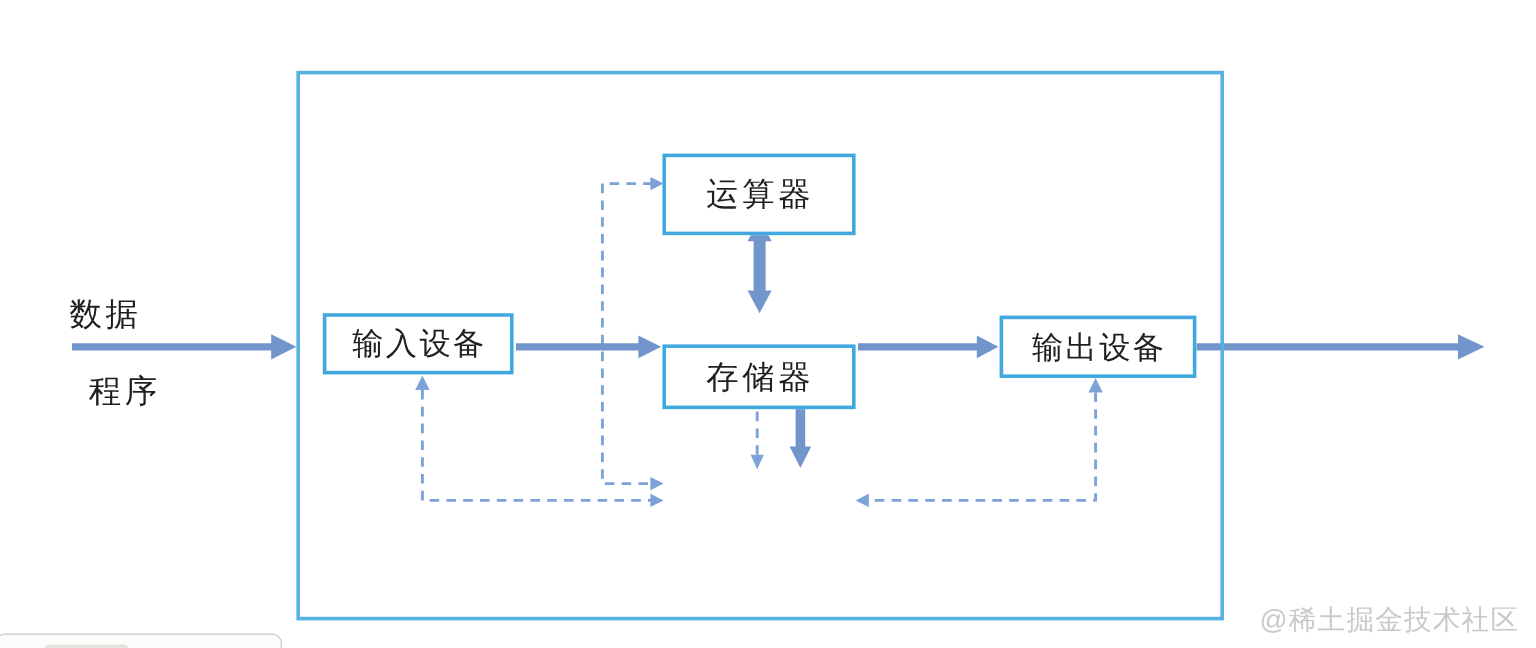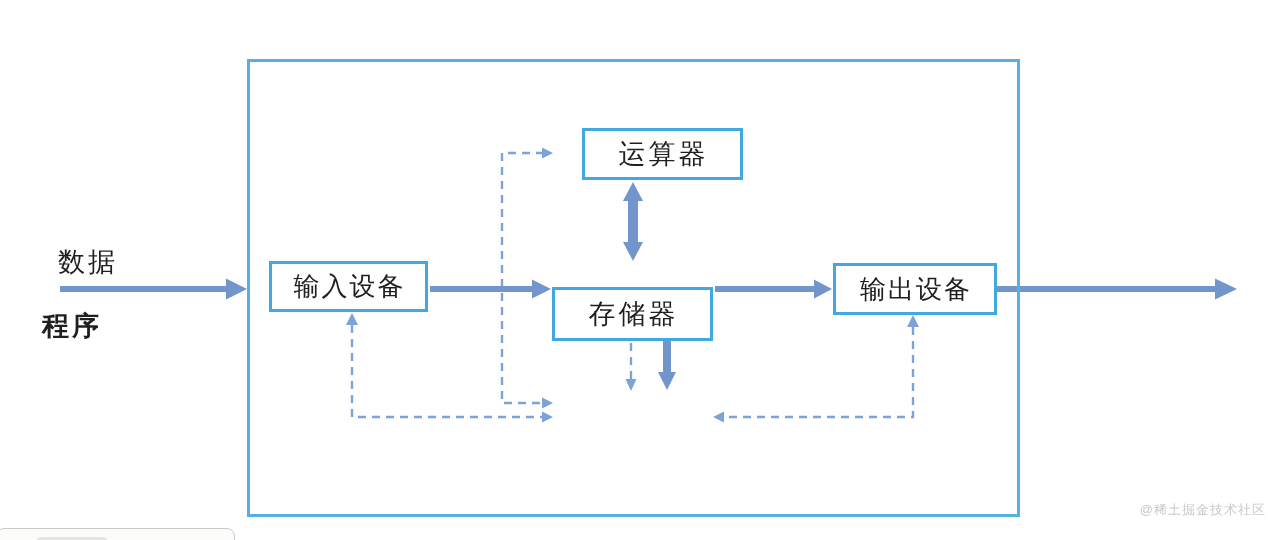--- a/index.html
+++ b/index.html
@@ -38,21 +38,21 @@
   
   svg{position:absolute;left:0;top:0;}
   .solid-line{stroke:var(--solid-arrow,#7295cc);fill:none;}
   .solid-head{fill:var(--solid-arrow,#7295cc);stroke:none;}
   .dashed-line{stroke:var(--dashed-arrow,#7ca2d8);fill:none;stroke-width:2.4;stroke-dasharray:8 6;}
   .dashed-head{fill:var(--dashed-arrow,#7ca2d8);stroke:none;}
   
   .watermark{
     position:absolute;
     right:14px;top:501px;
-    font-size:13px;
+    font-size:23px;
     color:var(--watermark,#c9c9c9);
     letter-spacing:1px;
     font-family:"Liberation Sans","DejaVu Sans",sans-serif;
     text-align:right;
   }
   
   .corner-panel{
     position:absolute;
     left:-4px;top:528px;
     width:237px;height:40px;
@@ -110,35 +110,35 @@
     <line class="solid-line" stroke-width="8" x1="667" y1="318" x2="667" y2="374"></line>
     <polygon class="solid-head" points="667,390 658,372 676,372"></polygon>
   </svg>
 
   <div class="outer-box" style="left:247px;top:59px;width:767px;height:452px;"></div>
 
   <div class="node" style="left:269px;top:261px;width:159px;height:51px;font-size:26px;letter-spacing:2px;align-items:center;">
     <span>输入设备</span>
   </div>
 
-  <div class="node" style="left:552px;top:128px;width:161px;height:52px;margin-left:30px;">
+  <div class="node" style="left:552px;top:128px;width:161px;height:68px;">
     <span>运算器</span>
   </div>
 
   <div class="node" style="left:552px;top:263px;width:161px;height:54px;margin-top:24px;">
     <span>存储器</span>
   </div>
 
 
   <div class="node" style="left:833px;top:263px;width:164px;height:52px;font-size:26px;letter-spacing:2px;">
     <span>输出设备</span>
   </div>
 
   <div class="flabel" style="left:58px;top:244px;">数据</div>
-  <div class="flabel" style="left:42px;top:308px;font-weight:bold;">程序</div>
+  <div class="flabel" style="left:74px;top:308px;">程序</div>
 
   <div class="watermark">@稀土掘金技术社区</div>
 
   <div class="corner-panel">
     <div class="corner-panel-inner"></div>
   </div>
 
 </div>
 
 </body></html>

